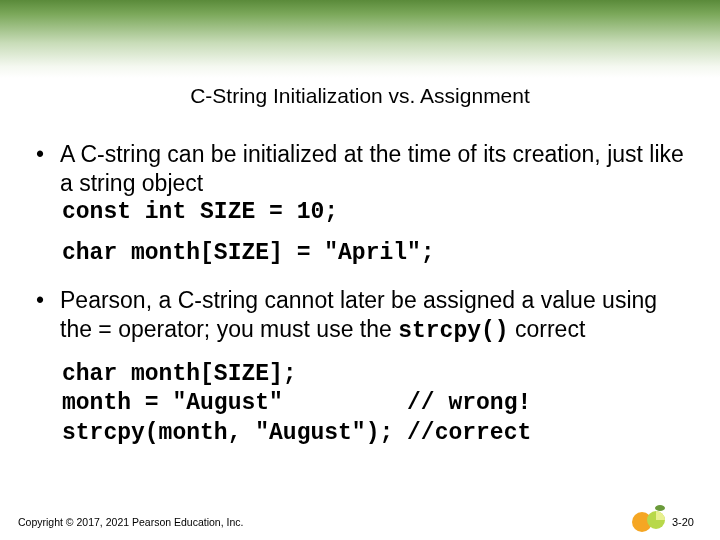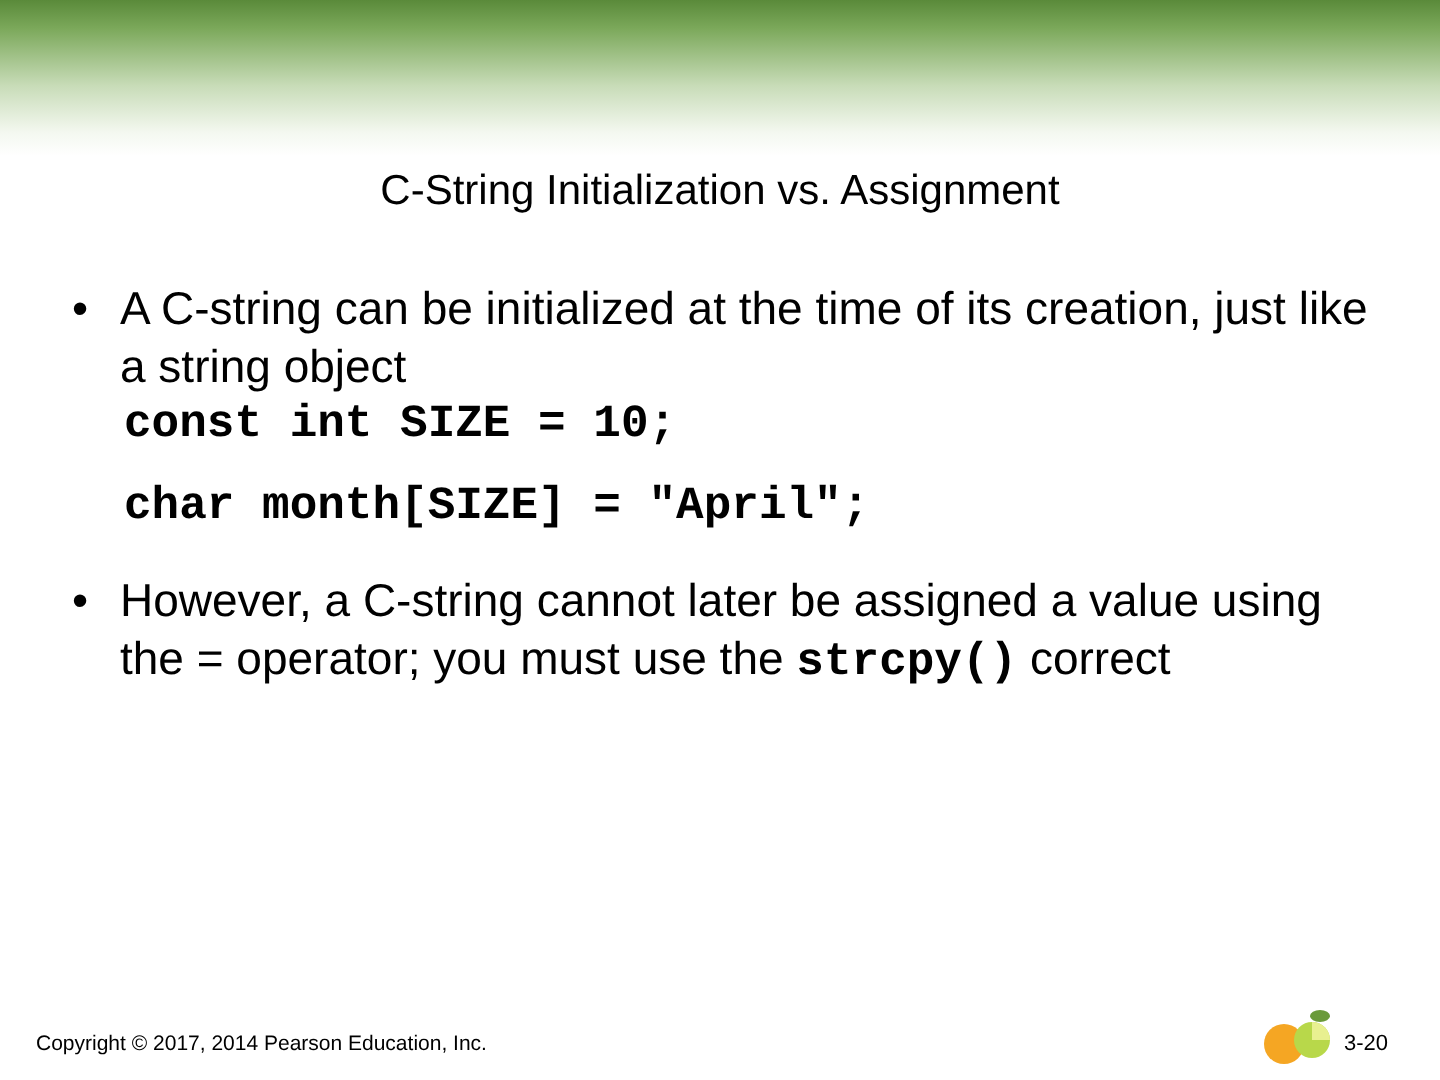--- a/index.html
+++ b/index.html
@@ -99,28 +99,31 @@
       <span class="bullet-text">A C-string can be initialized at the time of its creation, just like a string object</span>
     </div>
     <div class="code">const int SIZE = 10;</div>
     <div class="code" style="margin-top:12px;">char month[SIZE] = "April";</div>
   </div>
 
   <div class="bullet-block">
     <div class="bullet-line">
       <span class="bullet-dot">•</span>
       <span class="bullet-text">
-        <span>However, a C-string cannot later be assigned a value using the = operator; you must use the </span><span class="code-inline">strcpy()</span><span> correct</span>
+        <span>Pearson, a C-string cannot later be assigned a value using the = operator; you must use the </span><span class="code-inline">strcpy()</span><span> correct</span>
       </span>
     </div>
+    <div class="code" style="margin-top:14px;">char month[SIZE];
+month = "August"         // wrong!
+strcpy(month, "August"); //correct</div>
   </div>
 
 </div>
 
-<div class="copyright">Copyright © 2017, 2014 Pearson Education, Inc.</div>
+<div class="copyright">Copyright © 2017, 2021 Pearson Education, Inc.</div>
 
 <svg class="citrus" viewBox="0 0 44 32">
   <circle cx="14" cy="20" r="10" fill="#f5a623"></circle>
   <circle cx="28" cy="18" r="9" fill="#b8d84a"></circle>
   <path d="M28 9 A9 9 0 0 1 37 18 L28 18 Z" fill="#e8f090"></path>
   <ellipse cx="32" cy="6" rx="5" ry="3" fill="#6a9a3a"></ellipse>
 </svg>
 
 <div class="pagenum">3-20</div>
 

